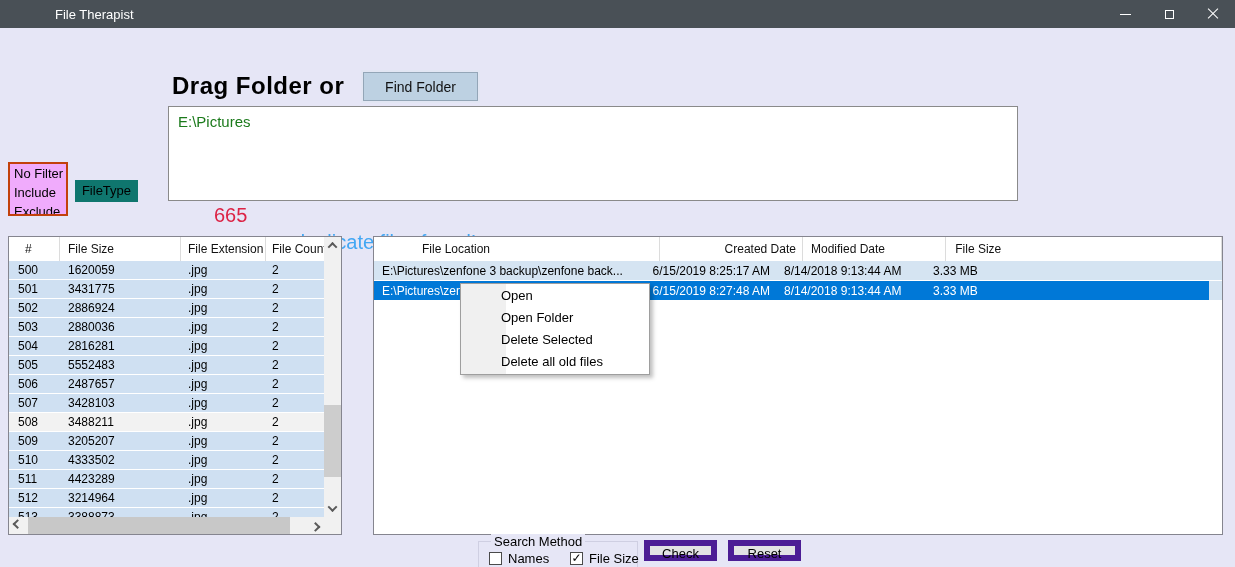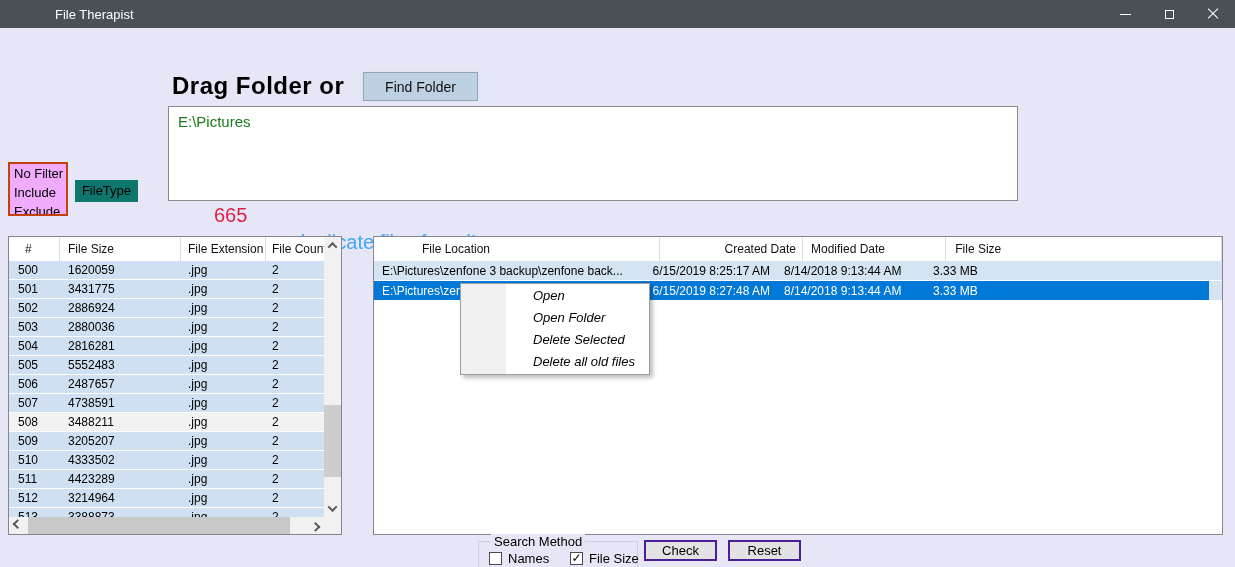--- a/index.html
+++ b/index.html
@@ -73,32 +73,32 @@
   .rc { font-size:12px; color:#000; line-height:20px; white-space:nowrap; overflow:hidden; }
   .rc.c0 { width:254px; padding-left:8px; }
   .rc.c1 { width:148px; text-align:right; padding-right:6px; }
   .rc.c2 { width:148px; padding-left:8px; }
   .rc.c3 { width:285px; padding-left:9px; }
 
   
   .context-menu { position:absolute; left:460px; top:283px; width:190px; height:92px; background:#fff; border:1px solid #9e9e9e; box-shadow:3px 3px 4px rgba(0,0,0,0.25); z-index:20; }
   .cm-gutter { position:absolute; left:0; top:0; bottom:0; width:45px; background:#f0f0f0; }
   .cm-items { position:absolute; left:0; top:1px; right:0; }
-  .cm-item { height:22px; line-height:22px; font-size:13px; color:#000; padding-left:72px; white-space:nowrap;font-style:italic; }
+  .cm-item { height:22px; line-height:22px; font-size:13px; color:#000; padding-left:40px; white-space:nowrap; }
 
   
   .groupbox { position:absolute; left:478px; top:541px; width:160px; height:40px; border:1px solid #cfcfe2; }
   .group-label { position:absolute; left:491px; top:534px; background:#e6e6f6; padding:0 3px; font-size:13px; color:#000; }
   .cb-box { position:absolute; width:13px; height:13px; background:#fff; border:1px solid #4a4a4a; font-size:12px; line-height:11px; text-align:center; color:#000; }
   .cb-label { position:absolute; font-size:13px; color:#000; }
   #cb-names { left:489px; top:552px; }
   #lbl-names { left:508px; top:551px; }
   #cb-size { left:570px; top:552px; }
   #lbl-size { left:589px; top:551px; }
-  .pushbtn { position:absolute; top:540px; width:73px; height:21px; background:#e2e2e4; border:2px solid #4c1d95; font-size:13px; color:#000; font-family:"Liberation Sans",sans-serif; }
+  .pushbtn { position:absolute; top:540px; width:73px; height:21px; background:#e2e2e4; border:6px solid #4c1d95; font-size:13px; color:#000; font-family:"Liberation Sans",sans-serif; }
   #btn-check { left:644px; }
   #btn-reset { left:728px; }
 </style>
 </head>
 <body>
 
 <div id="window">
 
   <div class="titlebar">
     <span class="title">File Therapist</span>
@@ -180,21 +180,21 @@
           <div class="lc c3">2</div>
         </div>
         <div class="lrow">
           <div class="lc c0">506</div>
           <div class="lc c1">2487657</div>
           <div class="lc c2">.jpg</div>
           <div class="lc c3">2</div>
         </div>
         <div class="lrow">
           <div class="lc c0">507</div>
-          <div class="lc c1">4738591</div>
+          <div class="lc c1">3428103</div>
           <div class="lc c2">.jpg</div>
           <div class="lc c3">2</div>
         </div>
         <div class="lrow selected">
           <div class="lc c0">508</div>
           <div class="lc c1">3488211</div>
           <div class="lc c2">.jpg</div>
           <div class="lc c3">2</div>
         </div>
         <div class="lrow">

